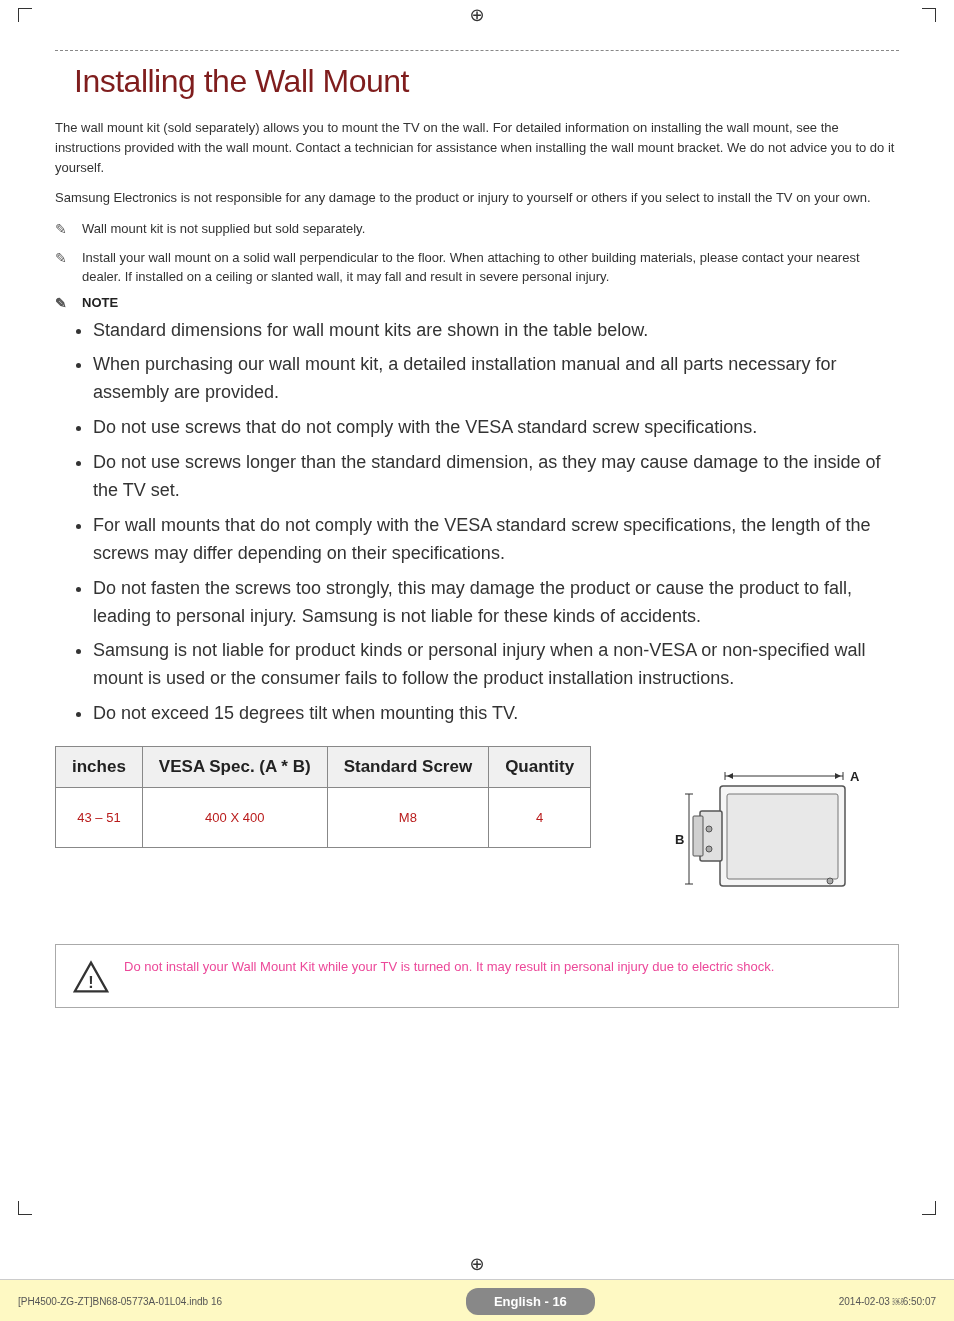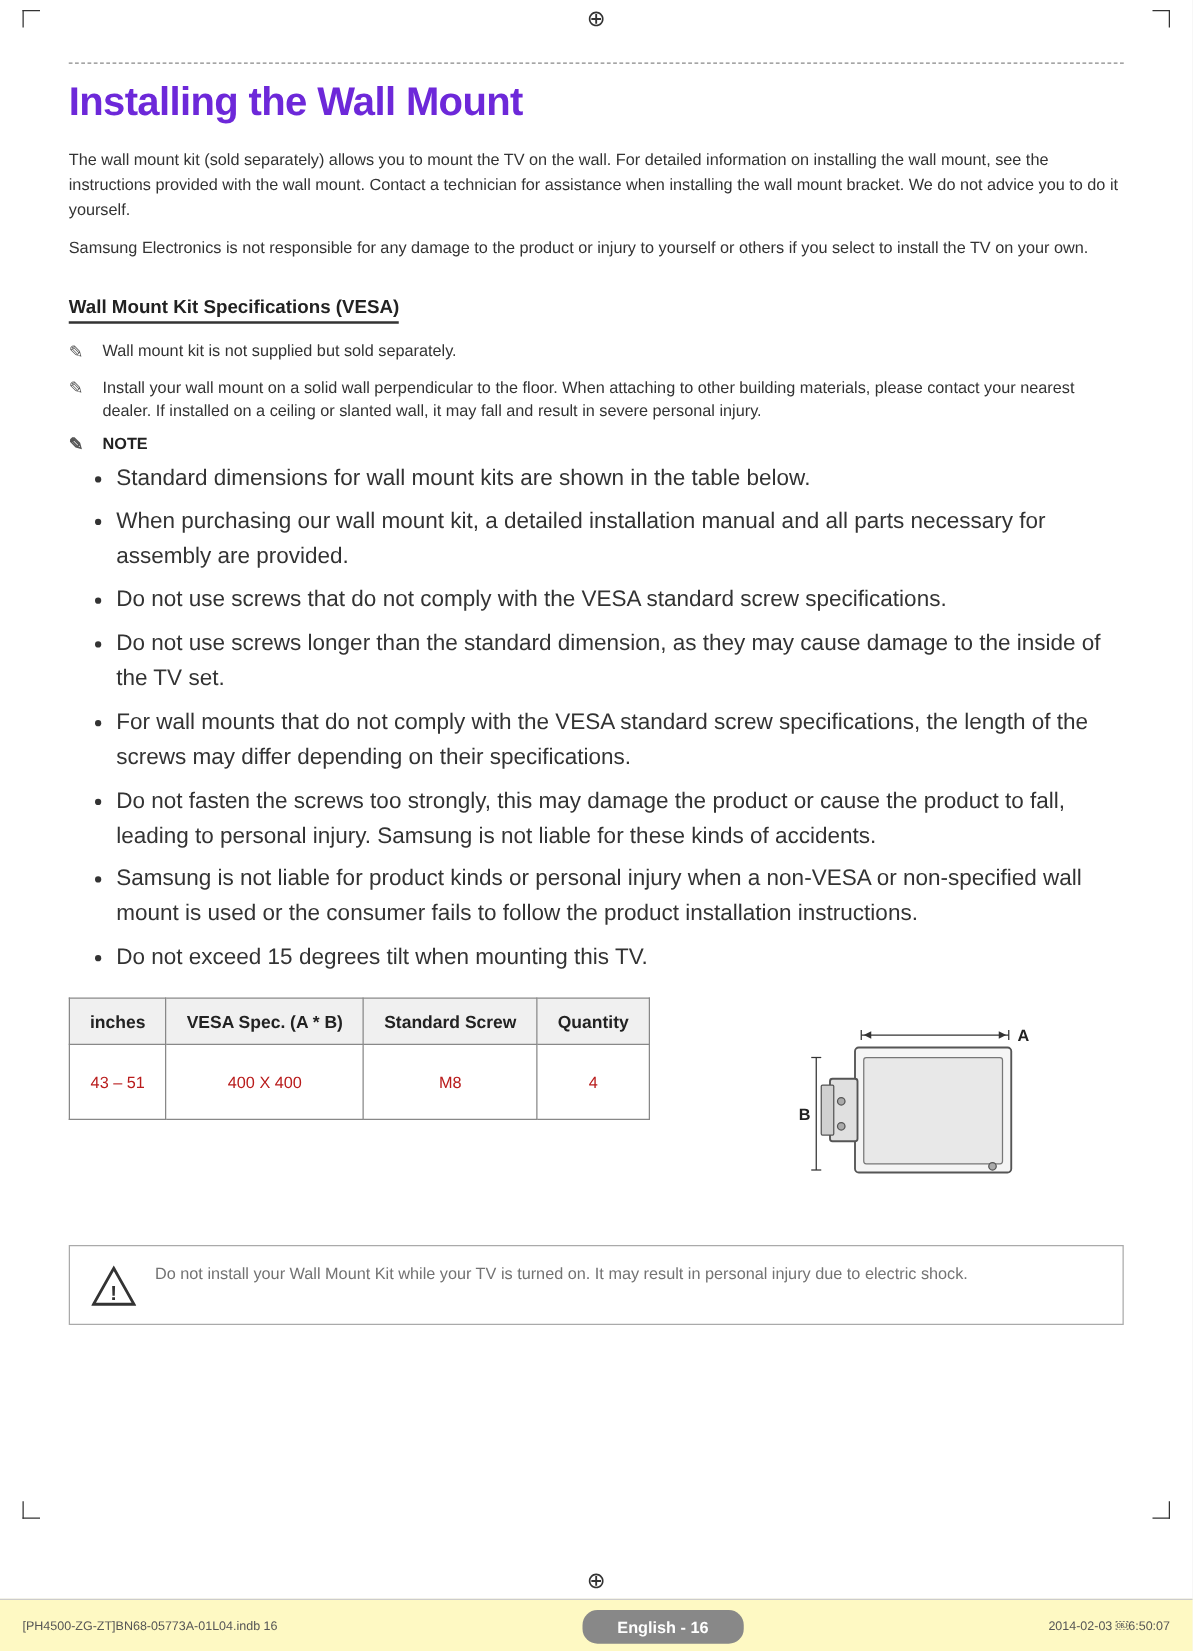--- a/index.html
+++ b/index.html
@@ -57,24 +57,25 @@
 
     
     .dashed-top {
       border-top: 1.5px dashed #888;
       margin-bottom: 12px;
     }
 
     
     .page-title {
       font-size: 32px;
-      font-weight: bold;
-      color: #6d28d9;
+      font-weight: normal;
+      color: #7f1d1d;
       margin-bottom: 18px;
       letter-spacing: -0.5px;
+      margin-left: 19px;
     }
 
     
     .body-text {
       font-size: 13px;
       color: #333;
       line-height: 1.55;
       margin-bottom: 10px;
     }
 
@@ -144,21 +145,21 @@
     }
     .spec-table {
       border-collapse: collapse;
       min-width: 380px;
       flex: 0 0 auto;
     }
     .spec-table th {
       background: #f0f0f0;
       border: 1px solid #888;
       padding: 10px 16px;
-      font-size: 14px;
+      font-size: 17px;
       font-weight: bold;
       text-align: center;
       color: #222;
     }
     .spec-table td {
       border: 1px solid #888;
       padding: 22px 16px;
       font-size: 13px;
       text-align: center;
       color: #b91c1c;
@@ -192,21 +193,21 @@
       justify-content: center;
       align-items: flex-start;
       padding-top: 2px;
     }
     .warning-icon svg {
       width: 36px;
       height: 36px;
     }
     .warning-text {
       font-size: 13px;
-      color: #737373;
+      color: #ec4899;
       line-height: 1.55;
     }
 
     
     .bottom-footer {
       display: flex;
       justify-content: space-between;
       align-items: center;
       padding: 8px 18px 6px 18px;
       border-top: 1px solid #ccc;
@@ -287,21 +288,20 @@
     <div class="dashed-top"></div>
 
     
     <h1 class="page-title">Installing the Wall Mount</h1>
 
     
     <p class="body-text">The wall mount kit (sold separately) allows you to mount the TV on the wall. For detailed information on installing the wall mount, see the instructions provided with the wall mount. Contact a technician for assistance when installing the wall mount bracket. We do not advice you to do it yourself.</p>
     <p class="body-text">Samsung Electronics is not responsible for any damage to the product or injury to yourself or others if you select to install the TV on your own.</p>
 
     
-    <div class="section-heading">Wall Mount Kit Specifications (VESA)</div>
 
     
     <div class="note-item">
       <span class="note-icon">✎</span>
       <span class="note-text">Wall mount kit is not supplied but sold separately.</span>
     </div>
 
     
     <div class="note-item">
       <span class="note-icon">✎</span>

